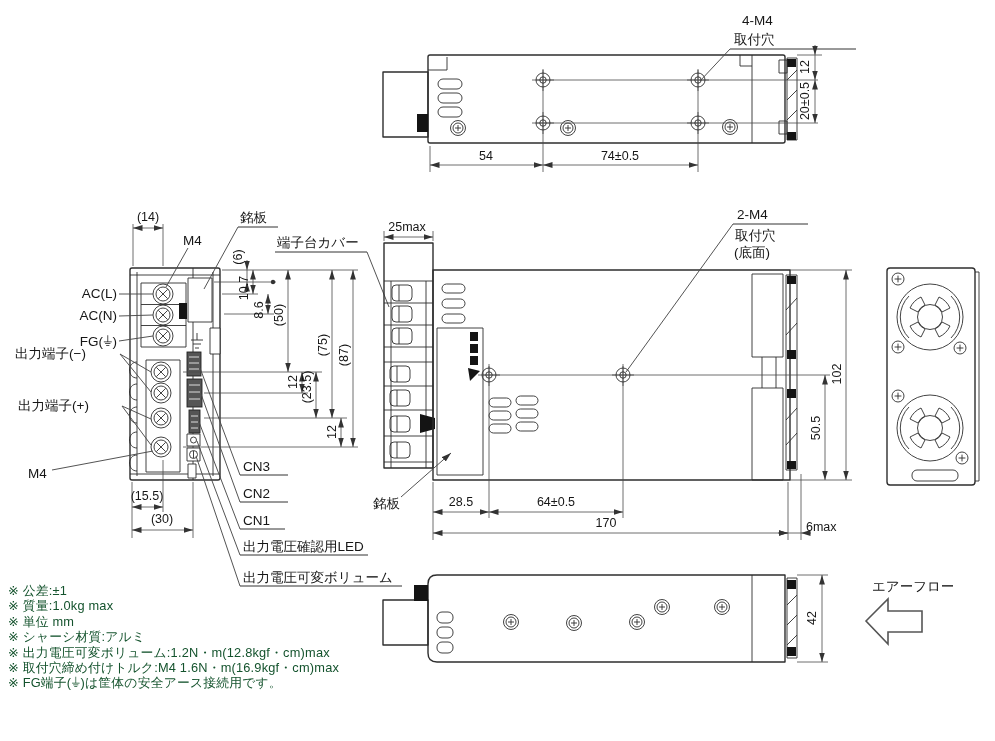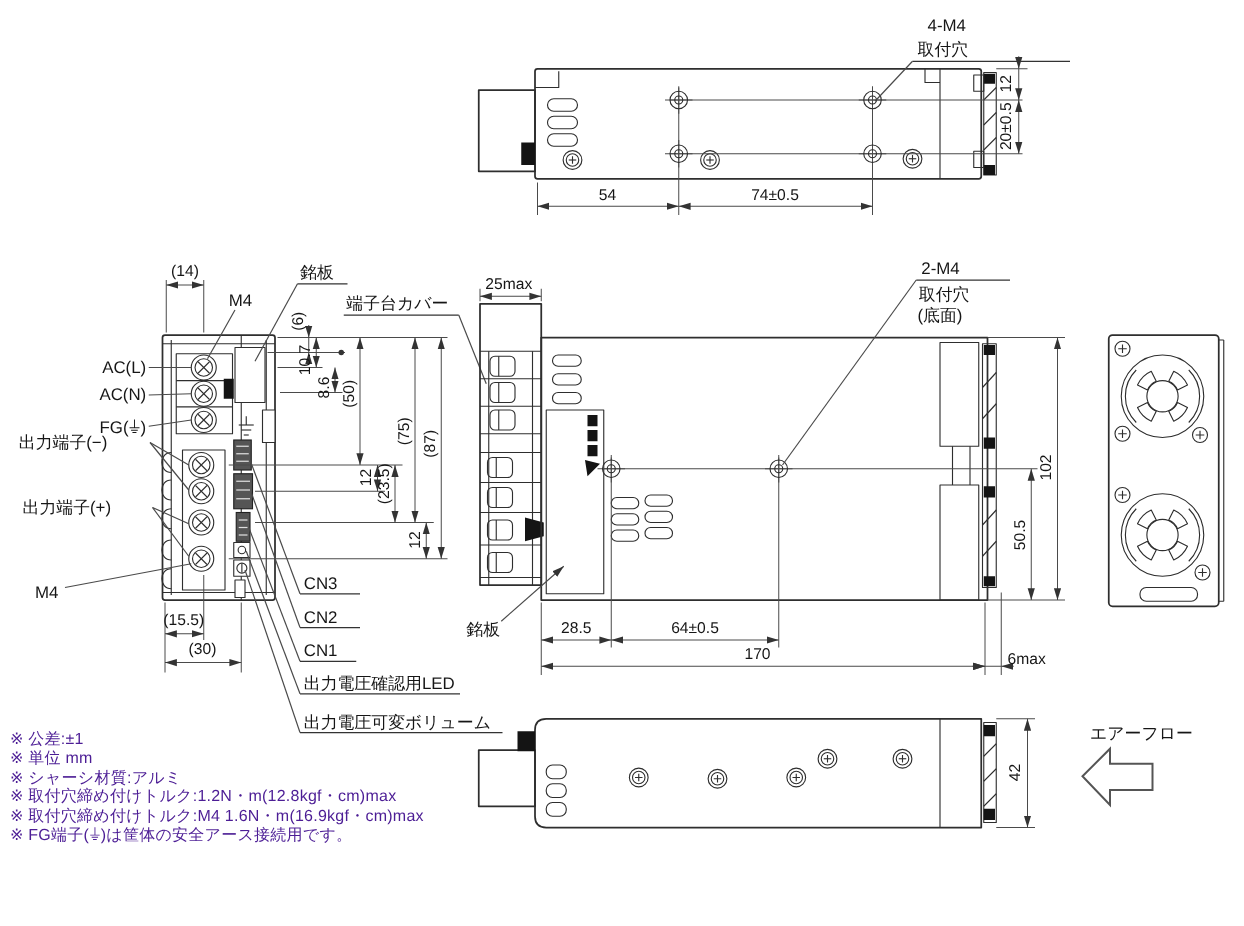--- a/index.html
+++ b/index.html
@@ -10,21 +10,21 @@
   .i  {fill:none;stroke:#2e2e2e;stroke-width:0.9;stroke-linejoin:round;}
   .d  {fill:none;stroke:#4a4a4a;stroke-width:0.8;}
   .ld {fill:none;stroke:#4a4a4a;stroke-width:0.95;}
   .ul {stroke:#333;stroke-width:1;}
   .blk{fill:#141414;stroke:none;}
   .wht{fill:#ffffff;}
   .t12{font-size:12.5px;}
   .t13{font-size:13.5px;}
   .mid{text-anchor:middle;}
   .end{text-anchor:end;}
-  .notes{position:absolute;left:8px;top:583px;width:520px;color:#4c1d95;
+  .notes{position:absolute;left:8px;top:583px;width:520px;color:#14532d;
          font-size:12.8px;line-height:15.4px;letter-spacing:0.2px;}
 </style>
 </head>
 <body>
 
 <div class="canvas">
 <svg width="995" height="741" viewBox="0 0 995 741">
   <defs>
     <marker id="ar" markerWidth="10" markerHeight="7" refX="9.5" refY="3.5" orient="auto-start-reverse" markerUnits="userSpaceOnUse">
       <path d="M9.5,3.5 L0,0.6 L0,6.4 Z" fill="#333"></path>
@@ -435,19 +435,20 @@
 
   <g>
     <text x="872" y="591" class="t13">エアーフロー</text>
     <polygon points="866,621 888,599 888,611 922,611 922,632 888,632 888,644" fill="#ffffff" stroke="#555" stroke-width="1.6"></polygon>
   </g>
 </svg>
 
 
 <div class="notes">
   <div>※ 公差:±1</div>
+  <div>※ 質量:1.0kg max</div>
   <div>※ 単位 mm</div>
   <div>※ シャーシ材質:アルミ</div>
-  <div>※ 取付穴締め付けトルク:1.2N・m(12.8kgf・cm)max</div>
+  <div>※ 出力電圧可変ボリューム:1.2N・m(12.8kgf・cm)max</div>
   <div>※ 取付穴締め付けトルク:M4 1.6N・m(16.9kgf・cm)max</div>
   <div>※ FG端子(⏚)は筐体の安全アース接続用です。</div>
 </div>
 </div>
 
 </body></html>

